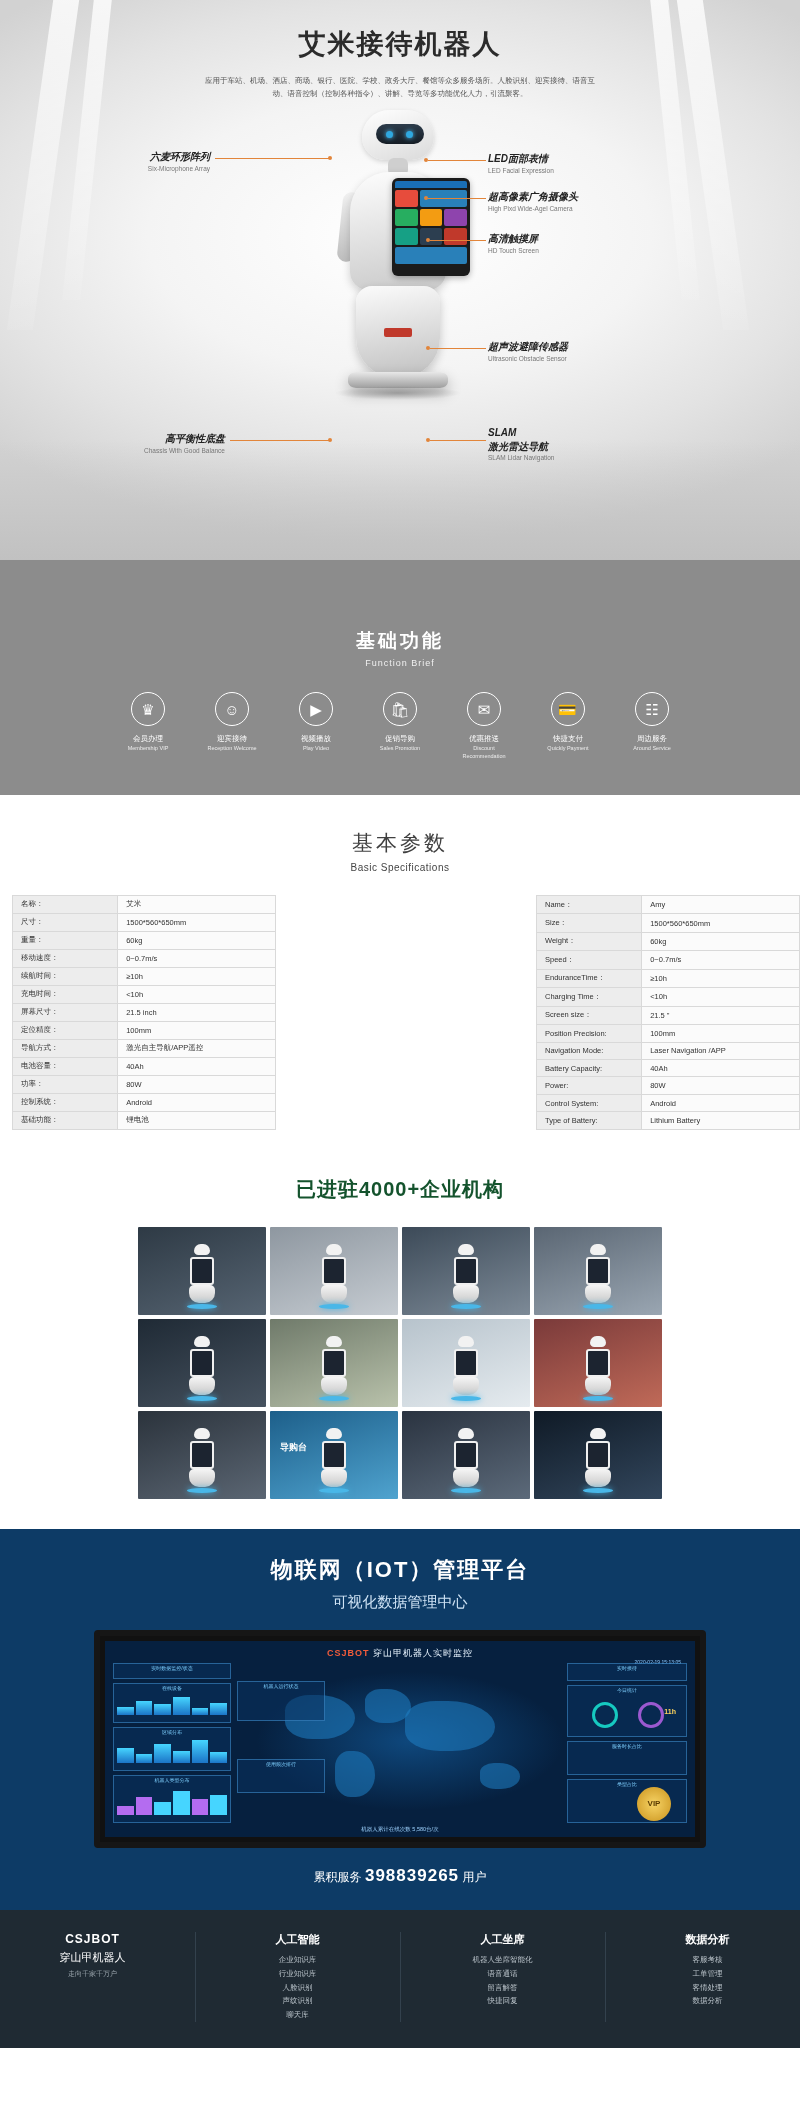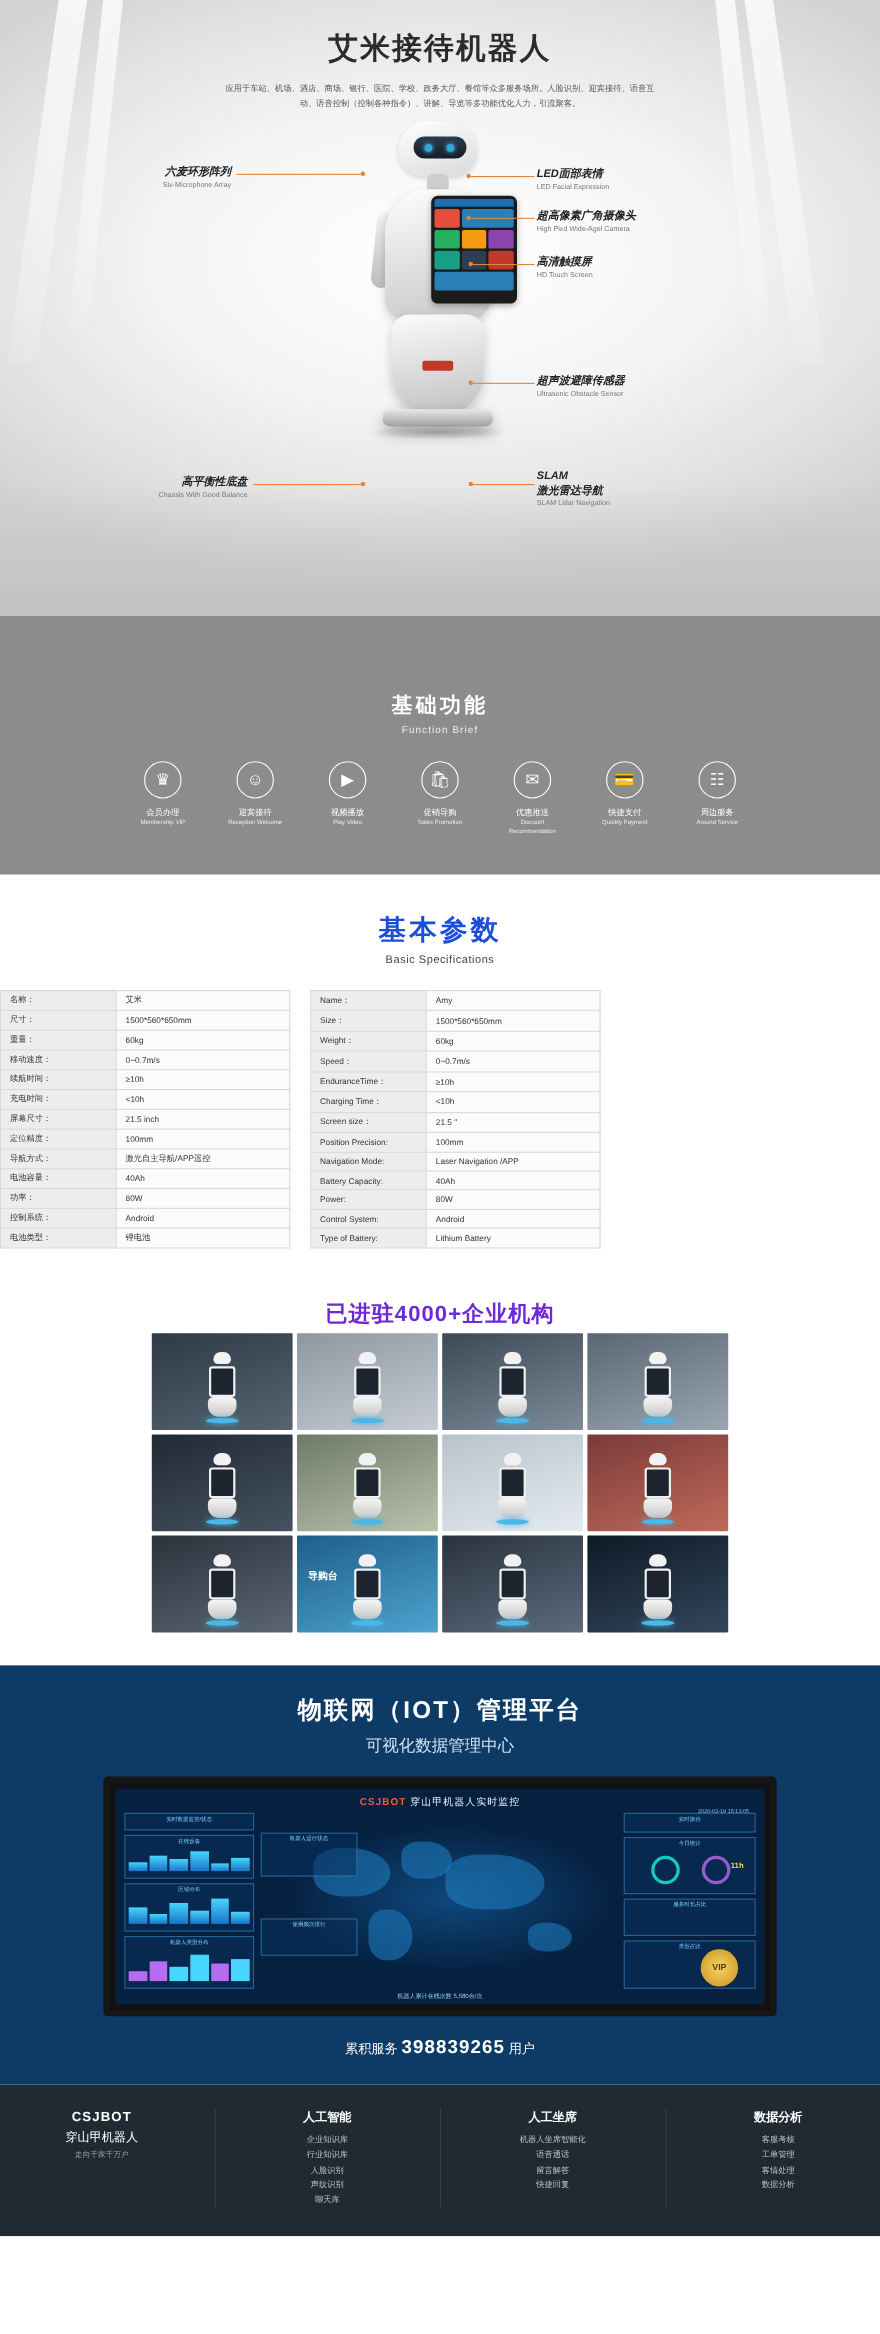--- a/index.html
+++ b/index.html
@@ -86,31 +86,31 @@
   .fn .circle {
     width:34px;height:34px;border:1px solid #fff;border-radius:50%;
     margin:0 auto 8px; display:flex;align-items:center;justify-content:center;
     font-size:15px; line-height:1;
   }
   .fn .lbl { font-size:7.5px; line-height:1.45; }
   .fn .lbl small { display:block; font-size:5.5px; color:#ececec; }
 
   
   .specs { padding:34px 0 40px; text-align:center; }
-  .specs h2 { font-size:25px; letter-spacing:3px; color:#1d4ed8; font-weight:700;}
+  .specs h2 { font-size:21px; letter-spacing:3px; color:#404040; font-weight:400;}
   .specs .en { font-size:10px; color:#444; margin-top:5px; letter-spacing:.5px;}
-  .tables { display:flex; justify-content:flex-start; gap:18px; margin-top:22px;}
+  .tables { display:flex; justify-content:space-between; gap:18px; margin-top:22px;margin-left:12px;}
   table { border-collapse:collapse; width:264px; font-size:7.5px; color:#333;}
   td { border:1px solid #d9d9d9; padding:3.5px 8px; text-align:left; height:15px;}
   td.k { width:40%; background:#ededed; }
   td.v { background:#fbfbfb; }
 
   
   .gal { padding:6px 0 30px; text-align:center;}
-  .gal h2 { font-size:20px; font-weight:700; color:#6d28d9; letter-spacing:1px; margin-bottom:4px;}
+  .gal h2 { font-size:20px; font-weight:700; color:#14532d; letter-spacing:1px; margin-bottom:24px;}
   .grid4 { display:grid; grid-template-columns:repeat(4,128px); gap:4px; justify-content:center;}
   .cell { height:88px; position:relative; overflow:hidden; border-radius:1px;}
   .cell .mini { position:absolute; left:50%; transform:translateX(-50%); bottom:6px; width:30px;}
   .mini .h { width:16px;height:11px;background:#f2f2f2;border-radius:8px 8px 5px 5px;margin:0 auto;}
   .mini .s { width:24px;height:28px;background:#1c2430;border:2px solid #f0f0f0;border-radius:3px;margin:2px auto 0;}
   .mini .b { width:26px;height:18px;background:linear-gradient(180deg,#f5f5f5,#c9c9c9);border-radius:5px 5px 10px 10px;margin:0 auto;}
   .mini .g { width:30px;height:5px;border-radius:50%;margin:1px auto 0;background:#49b7e8;box-shadow:0 0 6px #49b7e8;}
 
   
   .iot { background:#0d3b66; color:#fff; text-align:center; padding:26px 0 24px;}
@@ -348,21 +348,21 @@
             </tr>
         <tr>
               <td class="k">功率：</td>
               <td class="v">80W</td>
             </tr>
         <tr>
               <td class="k">控制系统：</td>
               <td class="v">Android</td>
             </tr>
         <tr>
-              <td class="k">电池类型：</td>
+              <td class="k">基础功能：</td>
               <td class="v">锂电池</td>
             </tr>
       </tbody>
         </table>
 
       <table>
           <tbody>
         <tr>
               <td class="k">Name：</td>
               <td class="v">Amy</td>

